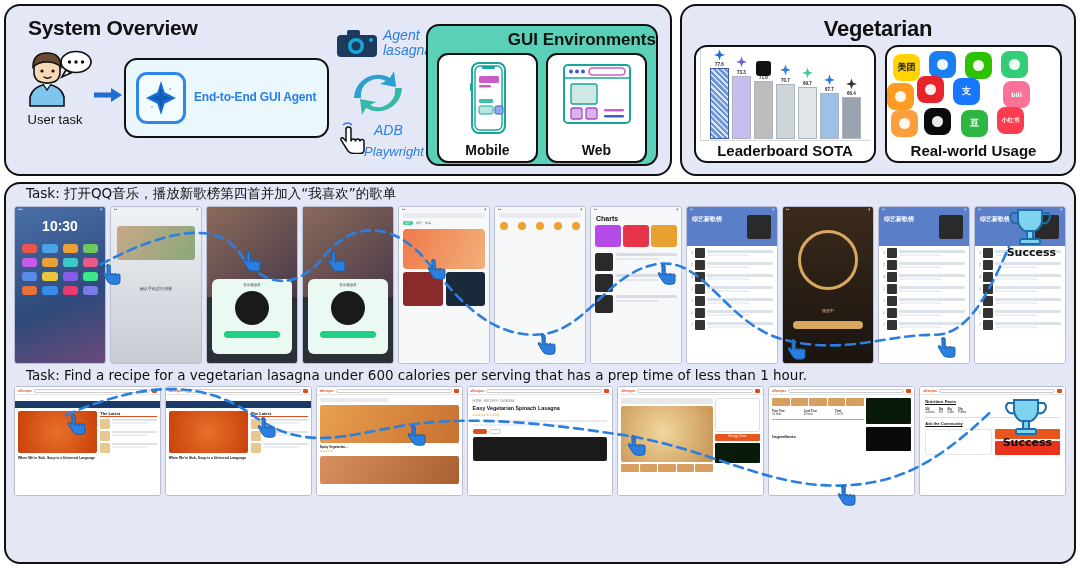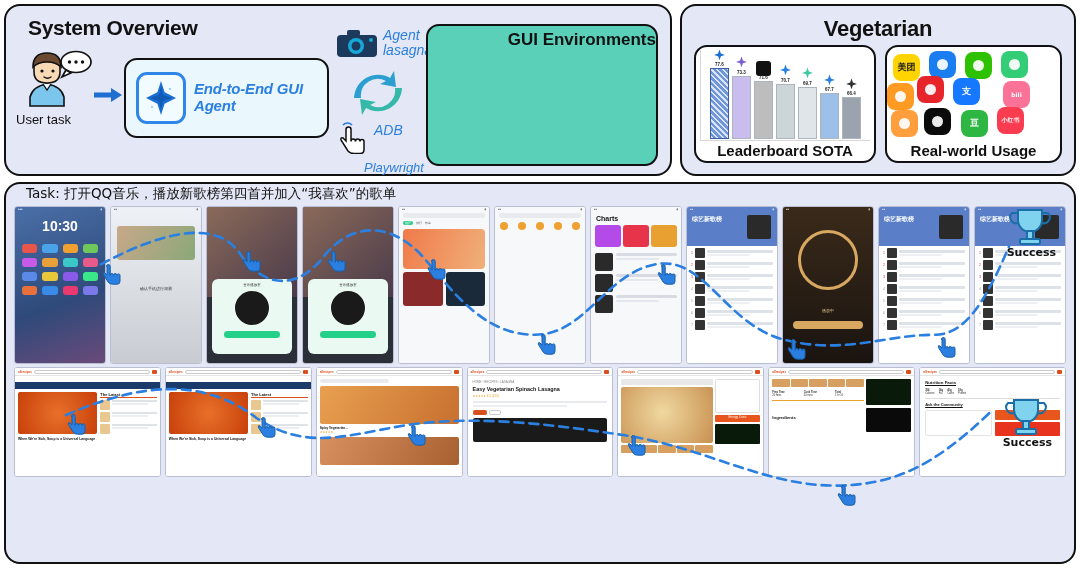--- a/index.html
+++ b/index.html
@@ -26,21 +26,21 @@
   .panel-title {
     font-weight: bold; color: #111;
     letter-spacing: -0.3px;
   }
   .sys-title { font-size: 21px; position: absolute; left: 22px; top: 10px; }
   .perf-title { font-size: 22px; text-align: center; padding-top: 10px; }
 
   
   .user-block {
     position: absolute; left: 10px; top: 42px;
-    width: 78px; text-align: left;
+    width: 78px; text-align: center;
   }
   .user-label { font-size: 13px; color: #111; margin-top: 2px; }
   .avatar-wrap { position: relative; height: 62px; }
 
   .arrow-right {
     position: absolute; left: 88px; top: 82px;
     width: 28px; height: 14px;
   }
 
   
@@ -56,35 +56,35 @@
   .venus-icon {
     width: 50px; height: 52px;
     border: 3.5px solid #2d86e8;
     border-radius: 11px;
     background: #f2fbff;
     display: flex; align-items: center; justify-content: center;
     flex: 0 0 auto;
   }
   .venus-text { line-height: 1.12; }
   .venus-name { font-size: 20px; font-weight: bold; color: #2a7fe0; letter-spacing: -0.4px; }
-  .venus-sub  { font-size: 15px; font-weight: bold; color: #2a7fe0; letter-spacing: -0.2px; font-style: italic; }
+  .venus-sub  { font-size: 12px; font-weight: bold; color: #2a7fe0; letter-spacing: -0.2px; }
 
   
   .mid-col { position: absolute; left: 330px; top: 18px; width: 92px; height: 145px; }
   .pv-label {
     position: absolute; left: 47px; top: 4px;
     font-size: 14px; font-style: italic; color: #2a7fe0;
     line-height: 1.05; font-weight: 500;
   }
   .adb-label {
     position: absolute; left: 38px; top: 98px;
     font-size: 14px; font-style: italic; color: #2a7fe0; font-weight: 500;
   }
   .pw-label {
-    position: absolute; left: 28px; top: 136px;
+    position: absolute; left: 28px; top: 120px;
     font-size: 13px; font-style: italic; color: #2a7fe0; font-weight: 500;
   }
 
   
   .gui-box {
     position: absolute; left: 420px; top: 18px;
     width: 232px; height: 142px;
     background: #5ad0b8;
     border: 2.5px solid #111;
     border-radius: 13px;
@@ -238,20 +238,50 @@
         <path d="M5 5 a6 6 0 0 1 9 0" stroke="#2a7fe0" stroke-width="1.6" fill="none"></path>
         <path d="M8 9 v12 l-3 -3 q-2.5 -1 -2 2 l7 11 q2 2.5 6 2.5 l6 0 q4 0 4 -4 l0 -8 q0 -2 -2 -2 q-2 0 -2 2 q0 -2.5 -2.5 -2.5 q-2 0 -2 2.5 q0 -2.5 -2.5 -2.5 q-2 0 -2 2.5 l0 -12 q0 -2.5 -2.5 -2.5 q-2.5 0 -2.5 2.5 z" fill="#fff" stroke="#111" stroke-width="1.5"></path>
       </svg>
       <div class="adb-label">ADB</div>
       <div class="pw-label">Playwright</div>
     </div>
 
     <div class="gui-box">
       <div class="gui-title">GUI Environments</div>
       <div class="gui-cards">
+        <div class="gui-card">
+          <svg width="50" height="78" viewBox="0 0 50 78">
+            <rect x="9" y="2" width="33" height="70" rx="7" fill="#fff" stroke="#16a79a" stroke-width="2"></rect>
+            <rect x="12" y="5" width="27" height="64" rx="5" fill="#fff" stroke="#16a79a" stroke-width="1.4"></rect>
+            <rect x="19" y="5" width="13" height="3" rx="1.5" fill="#16a79a"></rect>
+            <rect x="7" y="22" width="2.5" height="8" rx="1" fill="#16a79a"></rect>
+            <rect x="16" y="15" width="20" height="7" rx="1.5" fill="#c85fc8"></rect>
+            <rect x="16" y="24" width="12" height="2.5" rx="1" fill="#c85fc8"></rect>
+            <rect x="16" y="38" width="14" height="4" rx="1" fill="#3dbfb0"></rect>
+            <rect x="16" y="45" width="14" height="8" rx="1.5" fill="#b9e6dd" stroke="#16a79a" stroke-width="1"></rect>
+            <rect x="32" y="45" width="8" height="8" rx="1.5" fill="#8ea8e8" stroke="#3a5fc0" stroke-width="1"></rect>
+          </svg>
+          <div class="gui-card-label">Mobile</div>
+        </div>
+        <div class="gui-card">
+          <svg width="72" height="70" viewBox="0 0 72 70">
+            <rect x="3" y="4" width="66" height="58" rx="4" fill="#fff" stroke="#16a79a" stroke-width="2"></rect>
+            <line x1="3" y1="17" x2="69" y2="17" stroke="#16a79a" stroke-width="1.6"></line>
+            <circle cx="10" cy="10.5" r="2" fill="#3a5fc0"></circle>
+              <circle cx="16" cy="10.5" r="2" fill="#3a5fc0"></circle>
+              <circle cx="22" cy="10.5" r="2" fill="#3a5fc0"></circle>
+            <rect x="28" y="7" width="36" height="7" rx="3.5" fill="#fff" stroke="#c85fc8" stroke-width="1.6"></rect>
+            <rect x="10" y="23" width="26" height="20" rx="2" fill="#cfe9e2" stroke="#16a79a" stroke-width="1.4"></rect>
+            <rect x="10" y="47" width="11" height="11" rx="2" fill="#d9b3ee" stroke="#a24ec0" stroke-width="1.3"></rect>
+            <rect x="25" y="47" width="11" height="11" rx="2" fill="#d9b3ee" stroke="#a24ec0" stroke-width="1.3"></rect>
+            <rect x="43" y="48" width="20" height="2.6" rx="1.3" fill="#c85fc8"></rect>
+            <rect x="43" y="54" width="20" height="2.6" rx="1.3" fill="#3a5fc0"></rect>
+          </svg>
+          <div class="gui-card-label">Web</div>
+        </div>
       </div>
     </div>
   </div>
 
   <div class="panel panel-perf">
     <div class="panel-title perf-title">Vegetarian</div>
     <div class="perf-boxes">
       <div class="perf-box perf-box-lb">
         <div class="chart-area" id="chart-area">
             <div class="bar-col">
@@ -708,20 +738,21 @@
             <span style="font-size:3.5px;color:#999">7</span>
             <div style="width:10px;height:10px;background:#333;border-radius:1px"></div>
             <div style="flex:1">
               <div style="height:2.4px;background:#dde1e8;border-radius:1px"></div>
               <div style="height:1.8px;width:65%;background:#eceff4;margin-top:1px;border-radius:1px"></div>
             </div>
           </div>
         </div>
       </div>
     </div>
+  <div class="task-line task-line-2">Task: Find a recipe for a vegetarian lasagna under 600 calories per serving that has a prep time of less than 1 hour.</div>
   <div class="shot-row row2" id="row2">
       <div class="shot">
         <div class="mini" style="background: rgb(255, 255, 255);">
           <div style="height:8px;background:#fff;border-bottom:1px solid #e4e4e4;display:flex;align-items:center;gap:2px;padding:0 3px">
             <span style="font-size:3px;color:#d94f1e;font-weight:bold">allrecipes</span>
             <div style="flex:1;height:4px;border:0.5px solid #ccc;border-radius:2px;background:#fff"></div>
             <div style="width:5px;height:4px;background:#d94f1e;border-radius:1px"></div>
           </div>
           <div style="height:7px;background:#1a3a6a;margin-top:6px"></div>
           <div style="display:flex;gap:3px;padding:3px">

